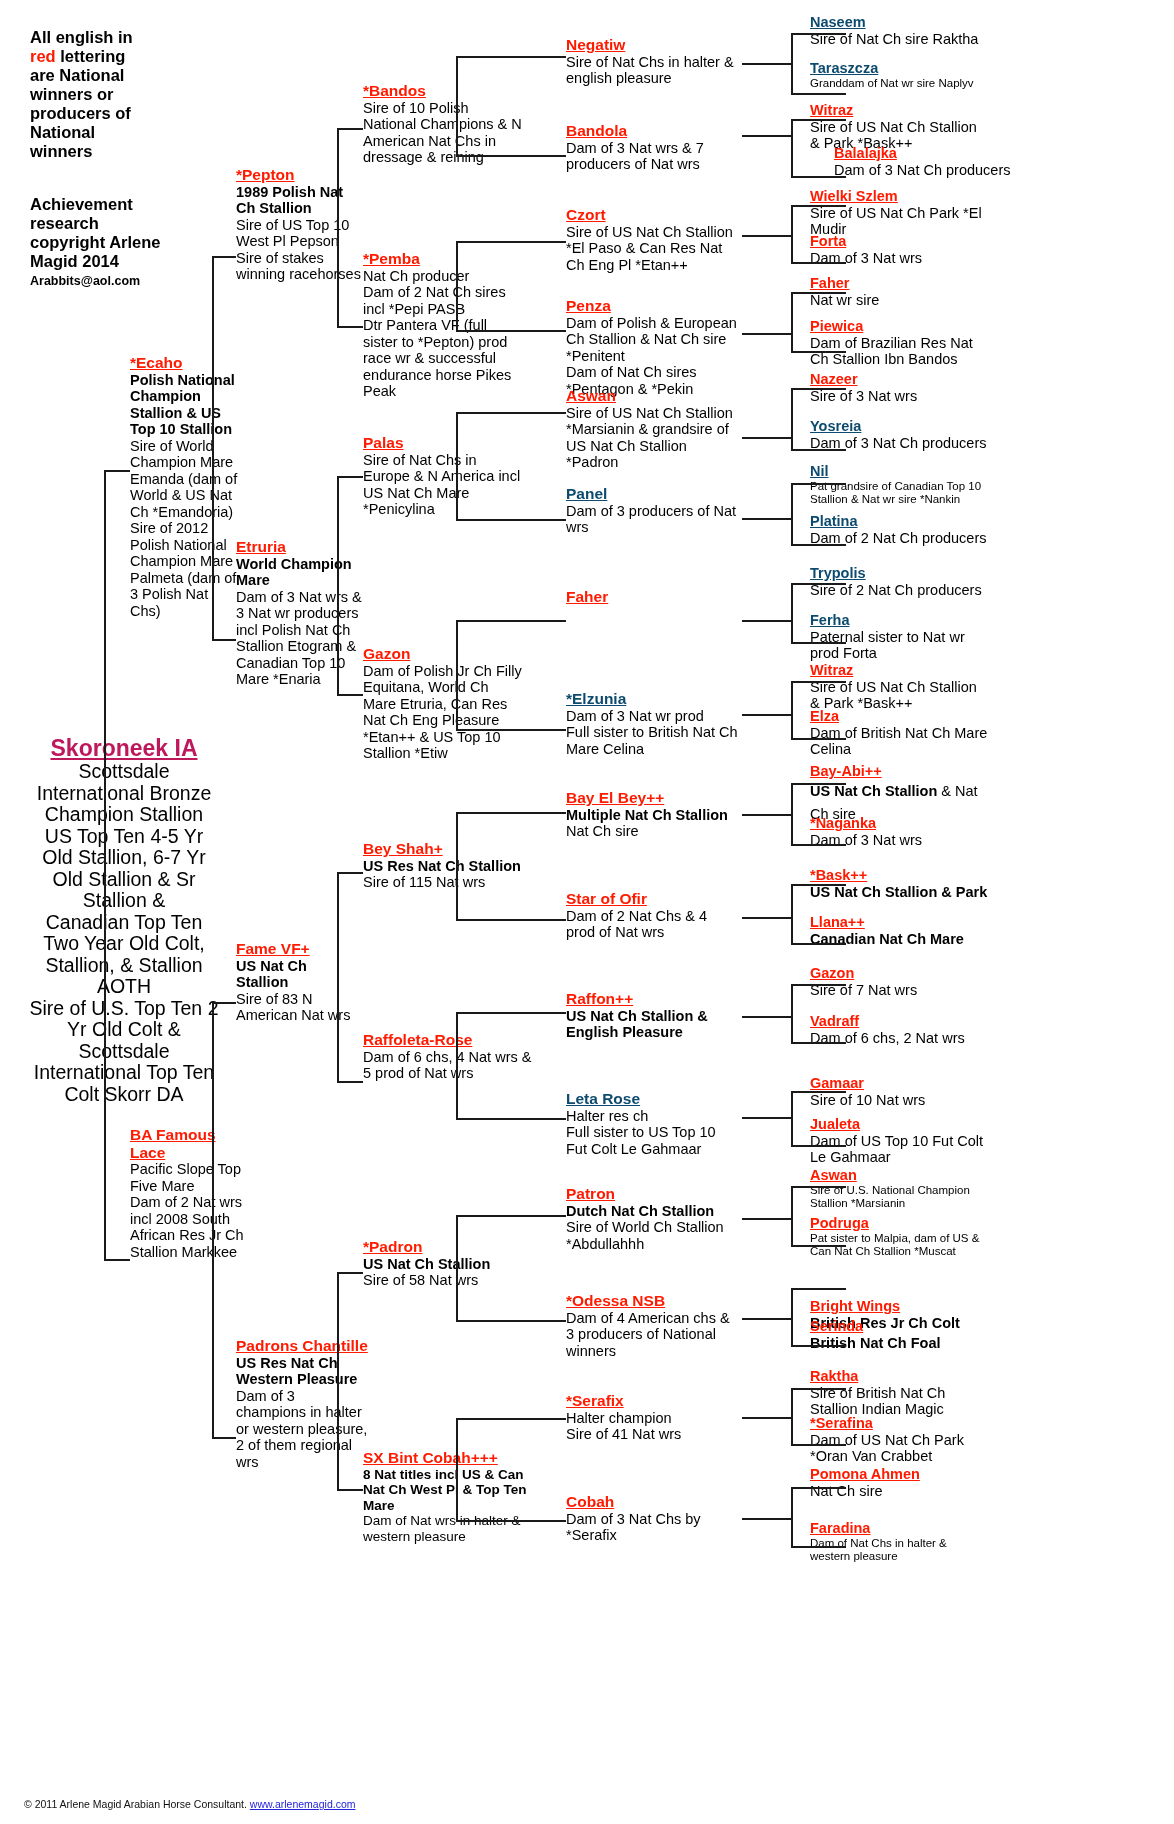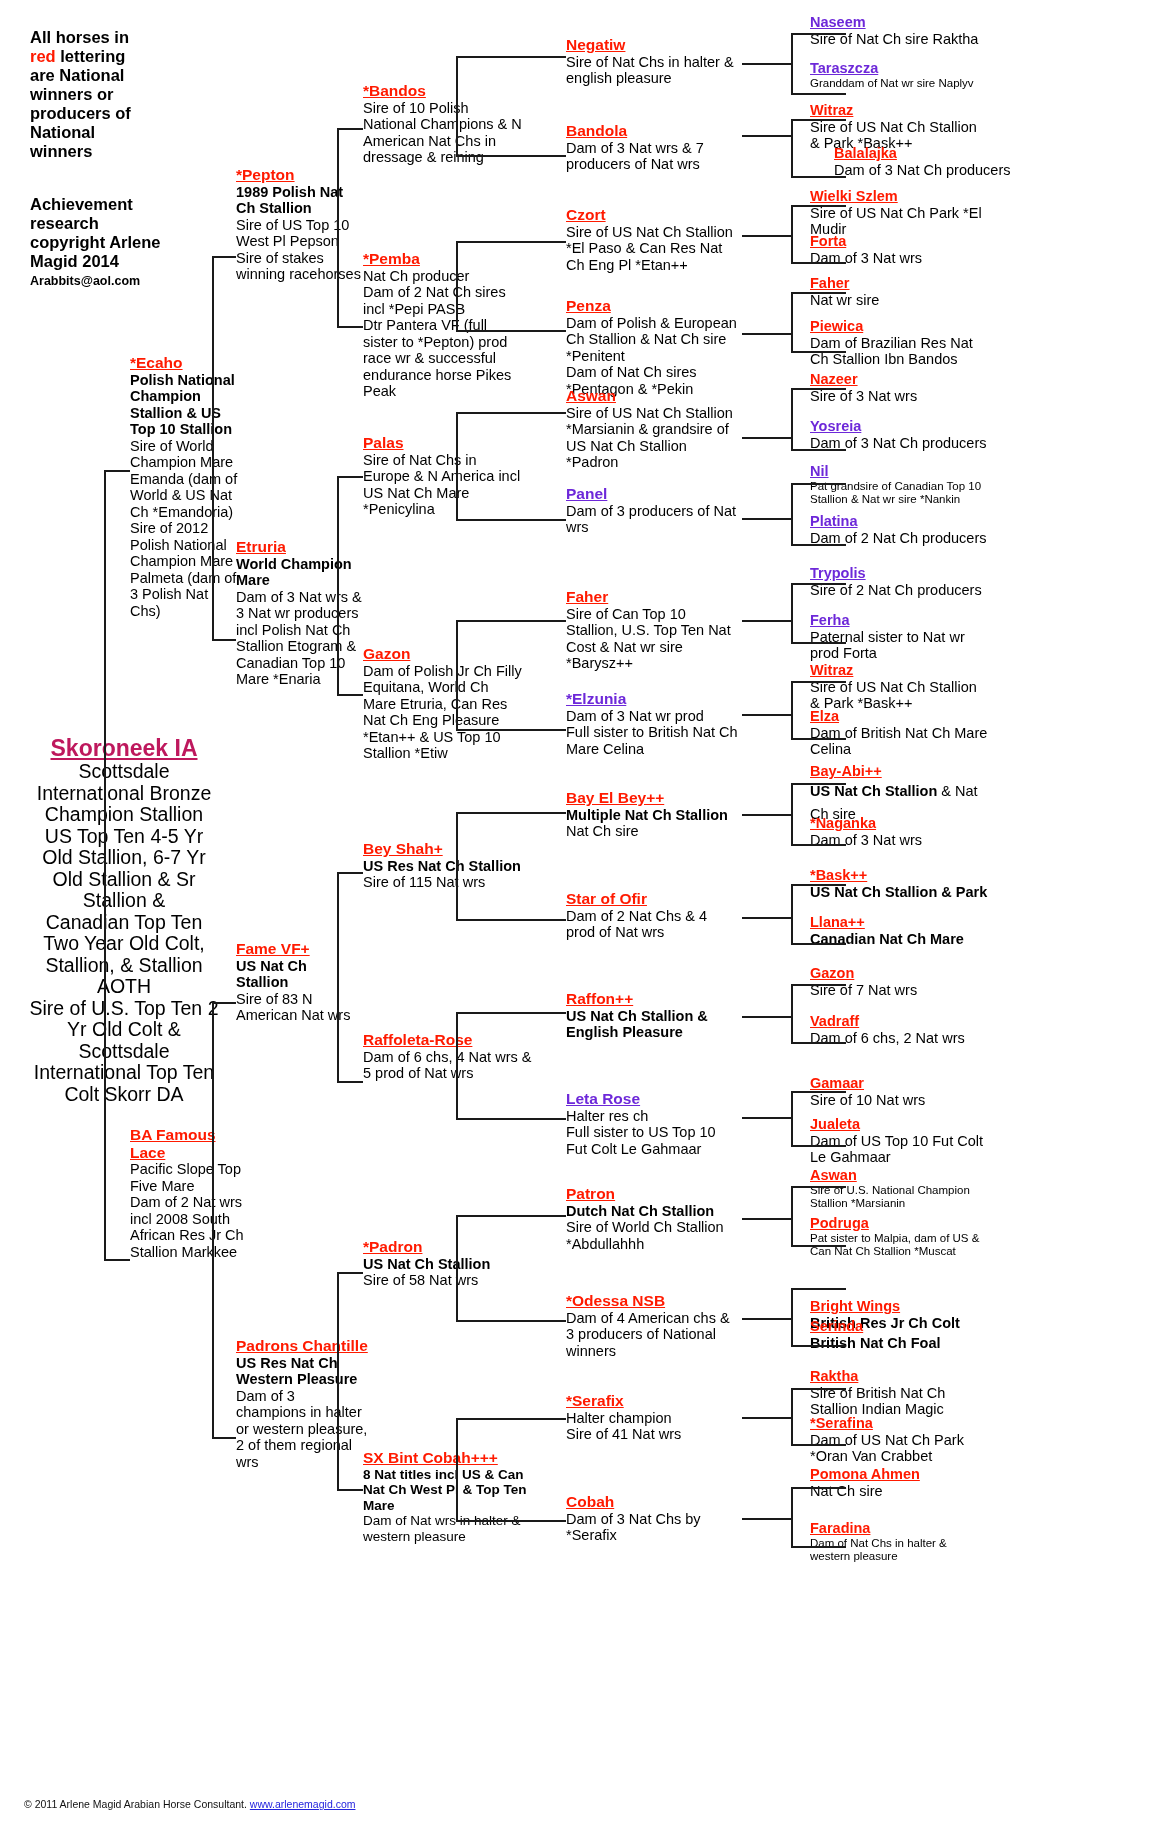--- a/index.html
+++ b/index.html
@@ -16,21 +16,21 @@
     overflow: hidden;
   }
   
   .blk { position: absolute; }
   .nm {
     color: #FF1A00;
     font-weight: bold;
     text-decoration: underline;
     display: inline-block;
   }
-  .nm.blk-name { color: #6d28d9; }
+  .nm.blk-name { color: #0c4a6e; }
   .bold { font-weight: bold; color:#000; display:block; }
   .desc { color: #000000; display: block; }
 
   
   .s13 { font-size: 13.5px; line-height: 15.5px; }
   .s14 { font-size: 14.5px; line-height: 16.5px; }
   .s15 { font-size: 15.5px; line-height: 17.5px; }
   .s11 { font-size: 11.5px; line-height: 13px; }
 
   
@@ -78,21 +78,21 @@
     color: #2323dd;
     text-decoration: underline;
   }
 </style>
 </head>
 <body>
 
 <div id="page">
 
   <div class="note" style="left:30px; top:28px; width:120px;">
-    <span>All horses in </span><span class="red">red</span><span> lettering are National winners or producers of National winners</span>
+    <span>All english in </span><span class="red">red</span><span> lettering are National winners or producers of National winners</span>
   </div>
 
   <div class="note" style="left:30px; top:195px; width:135px;">
     <span>Achievement research copyright Arlene Magid 2014</span>
     <div class="note-small" style="margin-top:3px;">Arabbits@aol.com</div>
   </div>
 
   <div id="subject" style="left:28px; top:735px; width:192px;">
     <span class="subj-name">Skoroneek IA</span>
     <span class="subj-desc" style="white-space:pre-line;">Scottsdale International Bronze Champion Stallion
@@ -210,21 +210,20 @@
     <span class="desc" style="white-space:pre-line;">Sire of US Nat Ch Stallion *Marsianin &amp; grandsire of US Nat Ch Stallion *Padron</span>
   </div>
 
   <div class="blk s14" style="left:566px; top:485px; width:172px;">
     <span class="nm blk-name s15">Panel</span>
     <span class="desc" style="white-space:pre-line;">Dam of 3 producers of Nat wrs</span>
   </div>
 
   <div class="blk s14" style="left:566px; top:588px; width:172px;">
     <span class="nm s15">Faher</span>
-    <span class="desc" style="white-space:pre-line;">Sire of Can Top 10 Stallion, U.S. Top Ten Nat Cost &amp; Nat wr sire *Barysz++</span>
   </div>
 
   <div class="blk s14" style="left:566px; top:690px; width:172px;">
     <span class="nm blk-name s15">*Elzunia</span>
     <span class="desc" style="white-space:pre-line;">Dam of 3 Nat wr prod
 Full sister to British Nat Ch Mare Celina</span>
   </div>
 
   <div class="blk s14" style="left:566px; top:789px; width:172px;">
     <span class="nm s15">Bay El Bey++</span>

